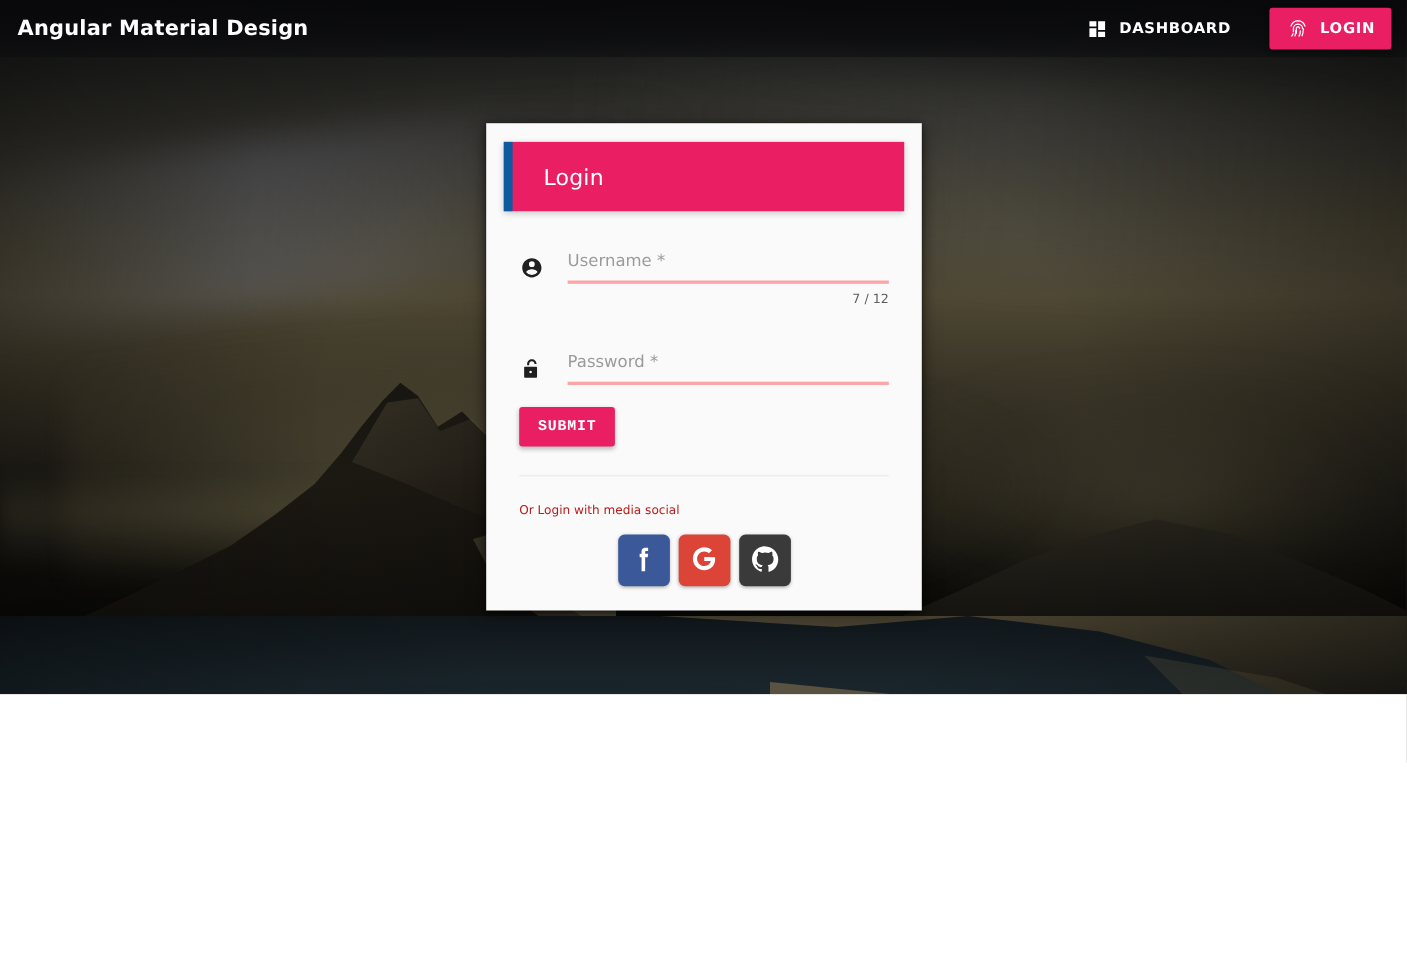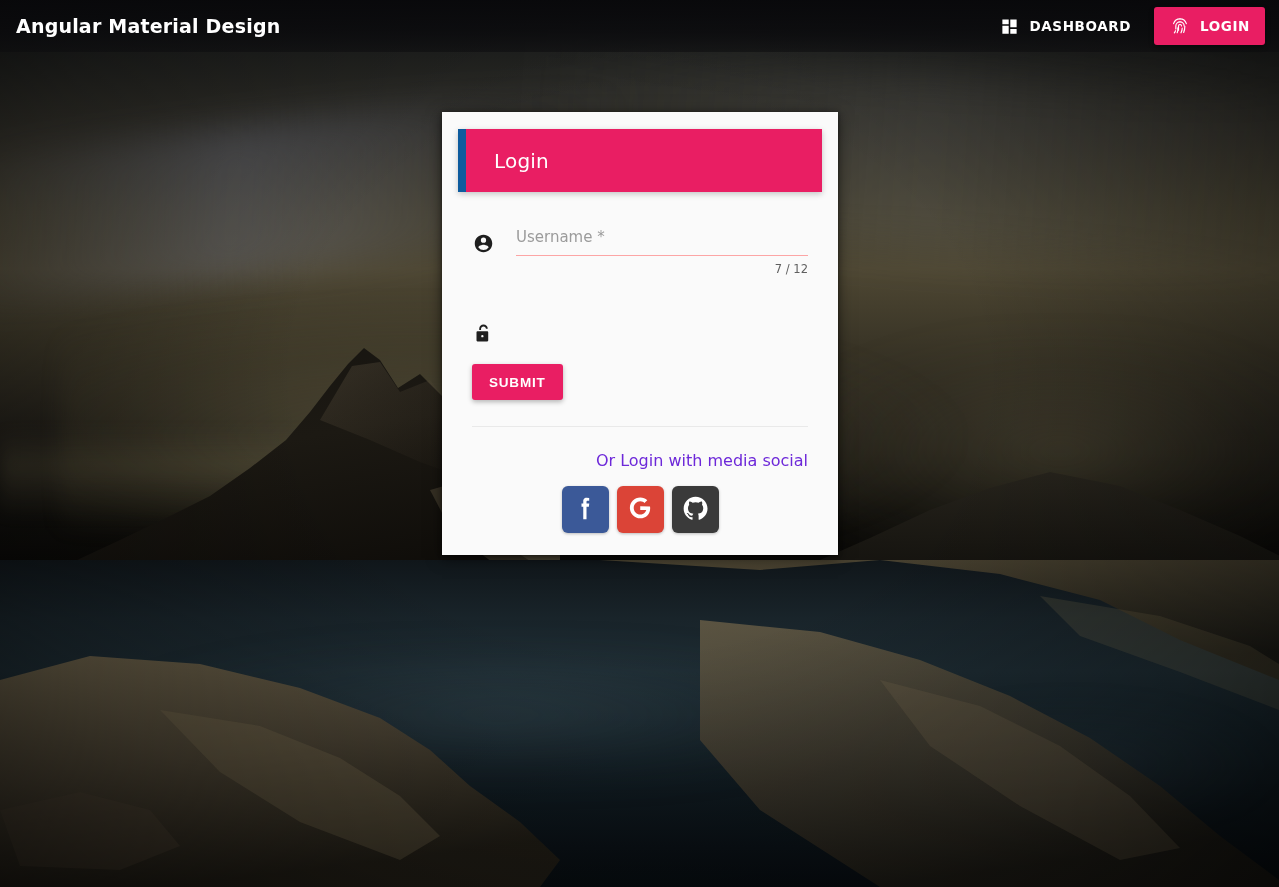--- a/index.html
+++ b/index.html
@@ -6,21 +6,21 @@
 
   html, body {
     width:1279px; height:887px;
     overflow:hidden;
     font-family:"DejaVu Sans", sans-serif;
   }
 
   
   #scene {
     position:relative;
-    width:1279px; height:887px;
+    width:1279px; height:631px;
     background:#0b0a08;
     overflow:hidden;
   }
 
   
   .sky {
     position:absolute; left:0; top:0; width:1279px; height:560px;
     background:
       linear-gradient(180deg,
         #14161c 0%,
@@ -112,21 +112,21 @@
     background:linear-gradient(180deg, rgba(8,8,10,.92) 0%, rgba(10,10,12,.80) 60%, rgba(12,12,14,.55) 100%);
   }
   .brand {
     color:#ffffff;
     font-size:19px;
     font-weight:bold;
     letter-spacing:.2px;
     white-space:nowrap;
   }
   .nav-spacer { flex:1 1 auto; }
-  .nav-links { display:flex; align-items:center; gap:0; }
+  .nav-links { display:flex; align-items:center; gap:12px; }
 
   .nav-btn {
     display:flex; align-items:center; gap:9px;
     height:36px;
     padding:0 13px;
     color:#ffffff;
     font-size:13.5px;
     font-weight:bold;
     letter-spacing:.6px;
     text-transform:uppercase;
@@ -185,21 +185,21 @@
   .field-ico {
     width:22px; height:22px;
     margin-right:22px;
     margin-top:14px;
     flex:0 0 auto;
     display:flex; align-items:center; justify-content:center;
   }
   .field-wrap { flex:1 1 auto; }
   .mat-field {
     position:relative;
-    border-bottom:1px solid #fca5a5;
+    border-bottom:3px solid #fca5a5;
     padding-bottom:5px;
   }
   .mat-field input {
     width:100%;
     border:none;
     outline:none;
     background:transparent;
     font-size:15px;
     color:#222;
     padding:10px 0 4px 0;
@@ -221,31 +221,31 @@
     color:#ffffff;
     border:none;
     border-radius:3px;
     height:36px;
     padding:0 17px;
     font-size:13.5px;
     font-weight:bold;
     letter-spacing:.8px;
     cursor:pointer;
     box-shadow:0 2px 5px rgba(0,0,0,.28);
-    font-family:Liberation Sans, sans-serif;
+    font-family:Liberation Mono, monospace;
   }
 
   .divider {
     height:1px; background:#e9e9e9;
     margin:26px 0 0 0;
   }
   .social-caption {
-    text-align:right;
-    color:#6d28d9;
-    font-size:16px;
+    text-align:left;
+    color:#b91c1c;
+    font-size:11px;
     padding:24px 0 16px 0;
   }
   .social-row {
     display:flex; justify-content:center; gap:8px;
   }
   .social-btn {
     width:47px; height:47px;
     border-radius:6px;
     border:none;
     display:flex; align-items:center; justify-content:center;
@@ -391,20 +391,25 @@
 
       <div class="gap-24"></div>
 
       <div class="field-row">
         <span class="field-ico">
           <svg width="21" height="21" viewBox="0 0 24 24" fill="#1f1f1f">
             <path d="M12 1.8c-2.7 0-4.9 2.2-4.9 4.9V8h2.1V6.7c0-1.55 1.25-2.8 2.8-2.8s2.8 1.25 2.8 2.8h2.1c0-2.7-2.2-4.9-4.9-4.9z"></path>
             <path d="M5 9.5h11.4c.55 0 1 .45 1 1V20c0 .55-.45 1-1 1H5c-.55 0-1-.45-1-1v-9.5c0-.55.45-1 1-1zm5.7 4.2a1.35 1.35 0 100 2.7 1.35 1.35 0 000-2.7z"></path>
           </svg>
         </span>
+        <div class="field-wrap">
+          <div class="mat-field">
+            <input type="password" placeholder="Password *" style="">
+          </div>
+        </div>
       </div>
 
       <div class="submit-wrap">
         <button class="btn-submit">SUBMIT</button>
       </div>
 
       <div class="divider"></div>
 
       <div class="social-caption">Or Login with media social</div>
 

